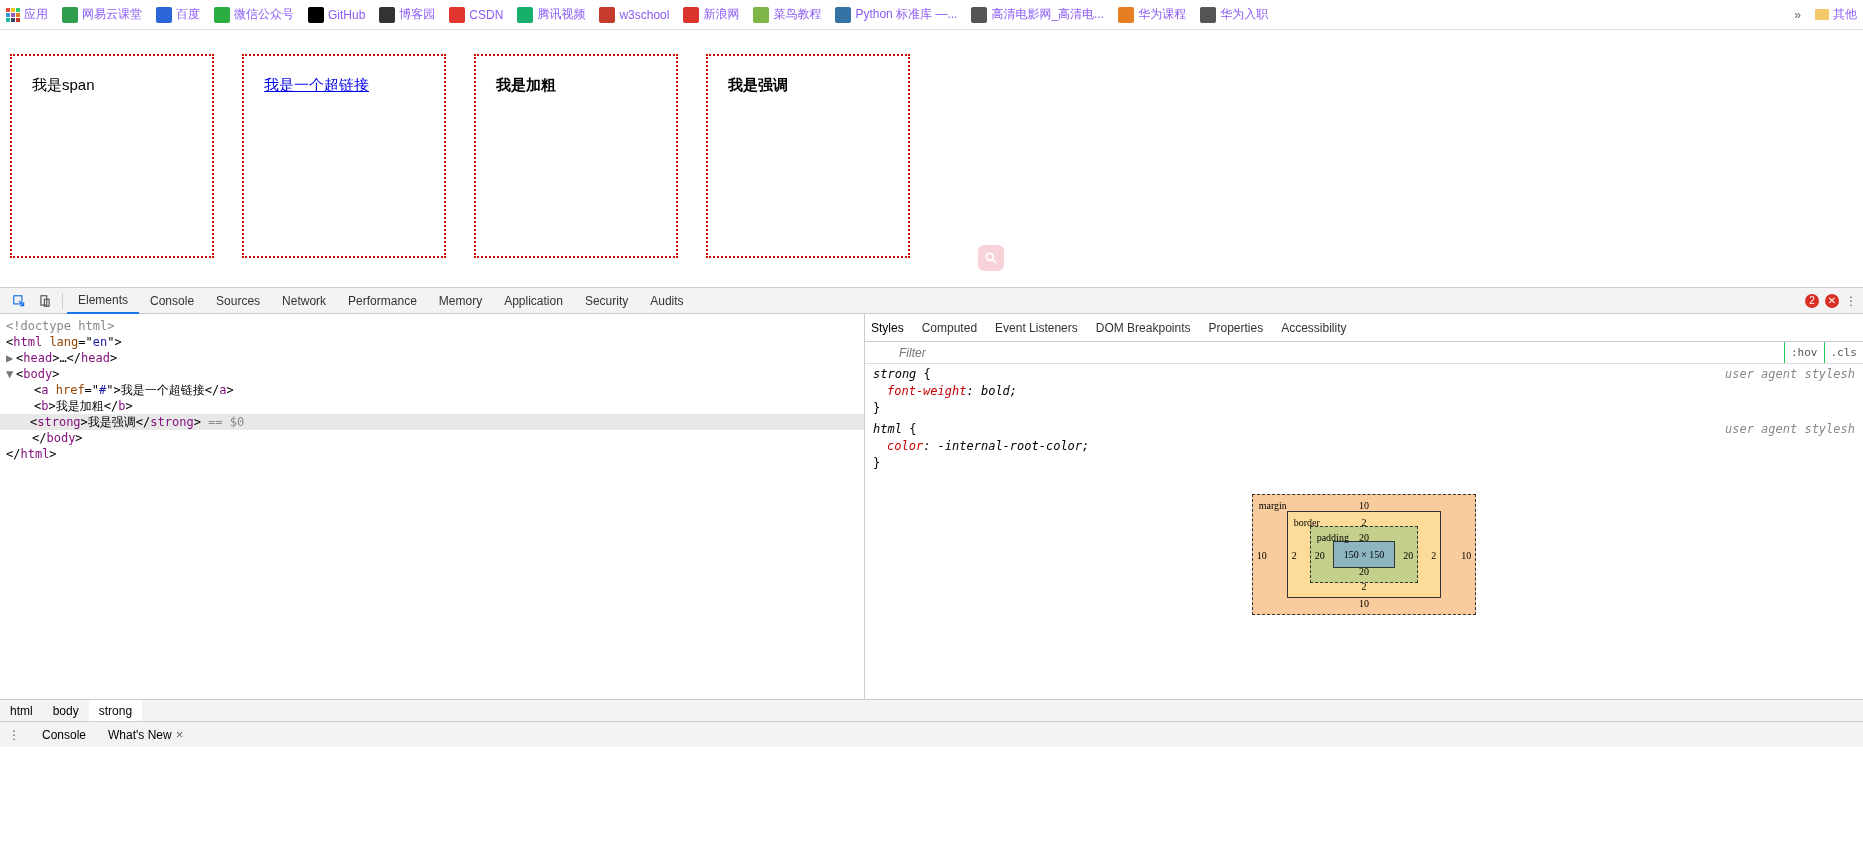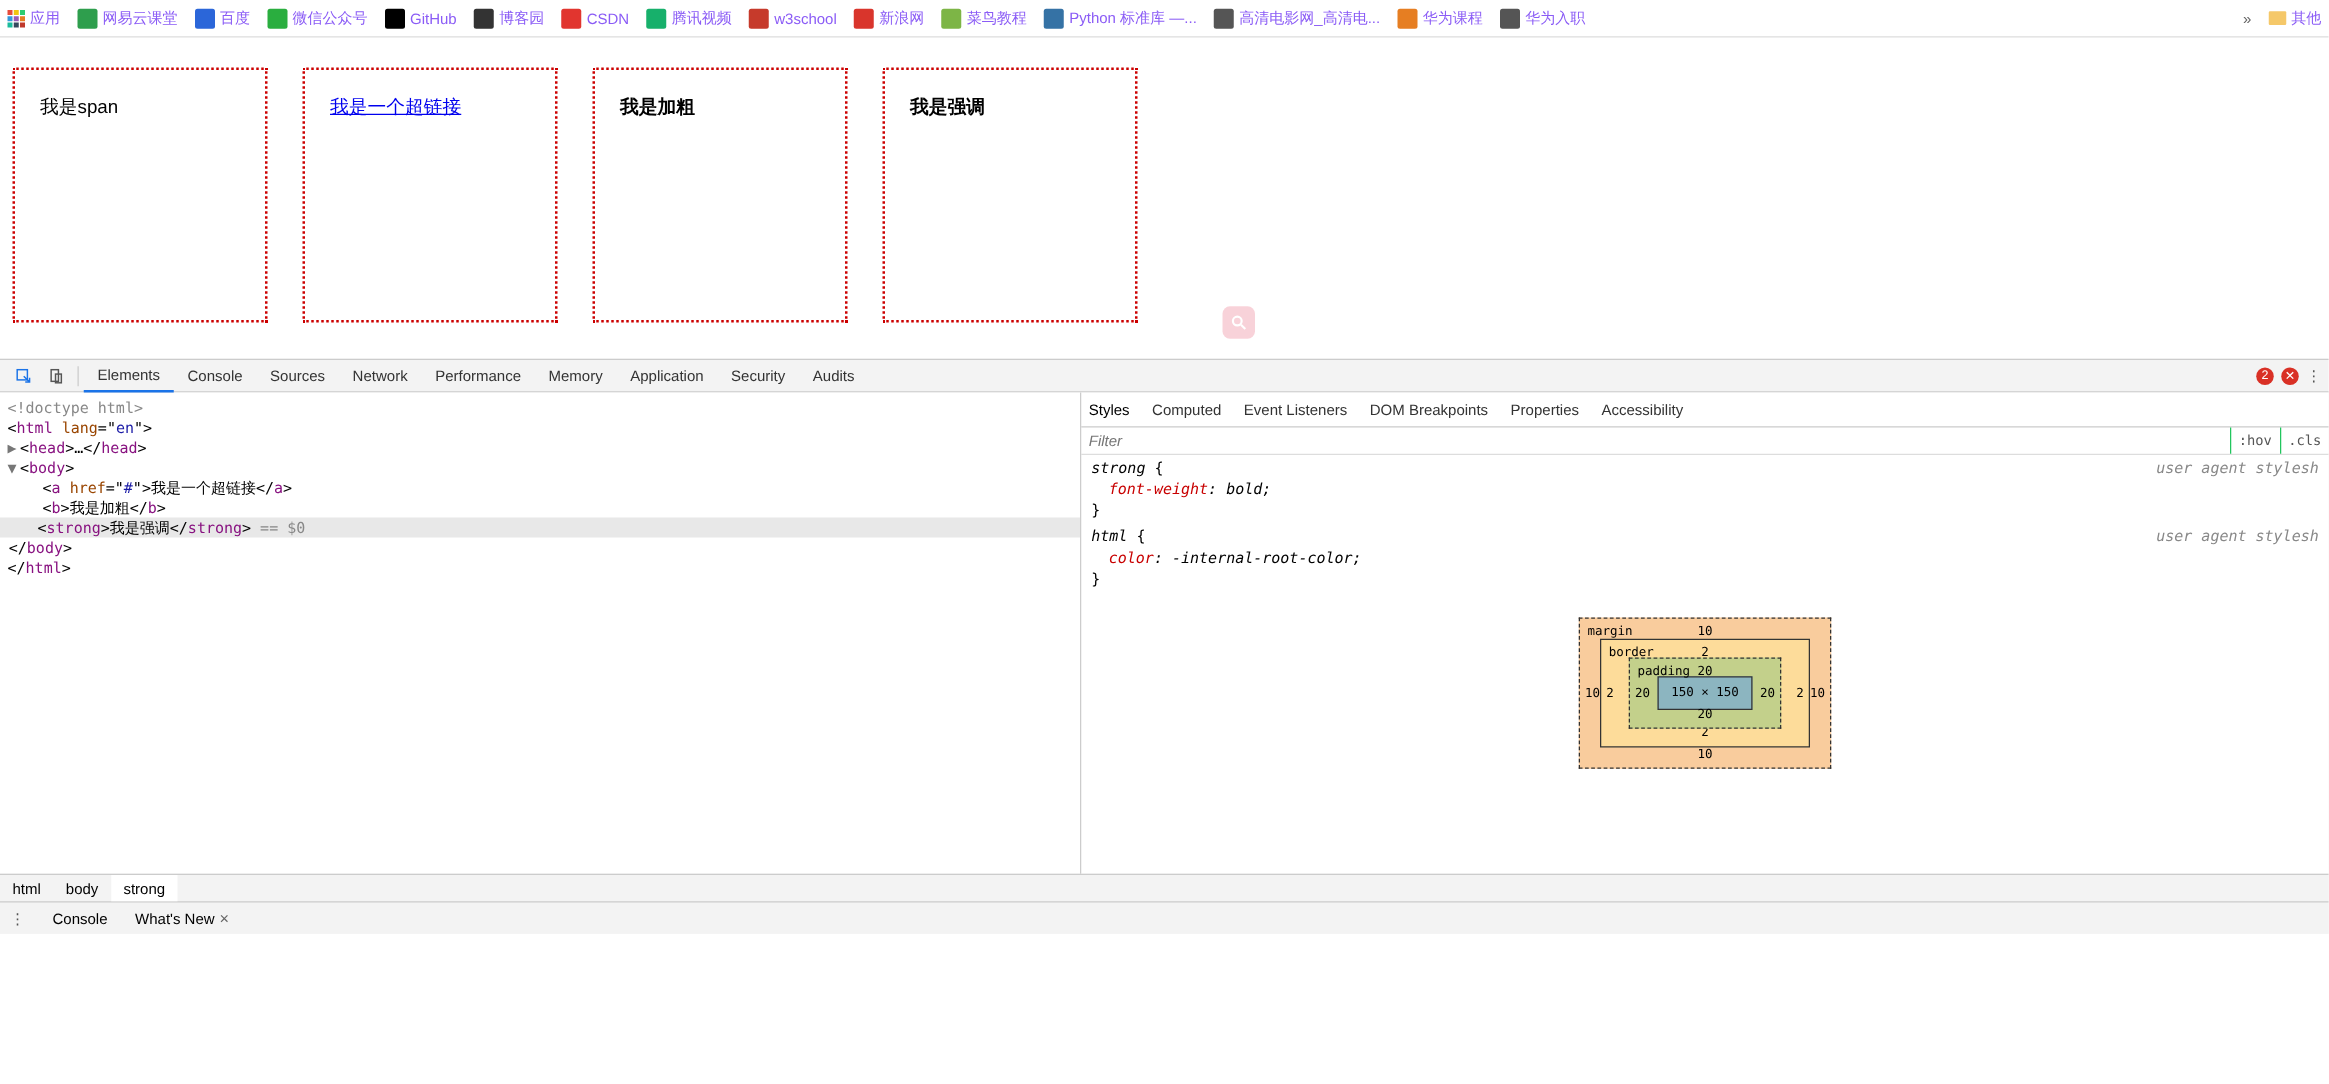--- a/index.html
+++ b/index.html
@@ -44,35 +44,35 @@
 .attr-v { color: #1a1aa6; }
 .txt { color: #000; }
 .gray { color: #888; }
 .tri { display: inline-block; width: 10px; color: #777; }
 
 .styles-wrap { flex: 1; display: flex; flex-direction: column; justify-content: flex-end; }
 .styles-tabs { height: 28px; display: flex; align-items: center; border-bottom: 1px solid #ccc; padding: 0 6px; gap: 18px; font-size: 12px; }
 .styles-tab { cursor: pointer; color: #333; }
 .styles-tab.active { color: #000; }
 .filter-row { height: 22px; display: flex; align-items: center; border-bottom: 1px solid #ddd; }
-.filter-input { flex: 1; border: none; padding: 0 6px; font-size: 12px; color: #888; background: transparent; font-style: italic; }
+.filter-input { flex: 1; border: none; padding: 0 6px; font-size: 12px; color: #888; background: transparent; font-style: italic; margin-left: 28px; }
 .hov-cls { padding: 0 6px; font-family: monospace; font-size: 11px; color: #555; border-left: 1px solid #22c55e; height: 100%; display: flex; align-items: center; }
 .styles-body { flex: 1; font-family: Menlo, Consolas, monospace; font-size: 12px; padding: 2px 8px; line-height: 17px; overflow: hidden; }
 .rule { margin-bottom: 4px; }
 .selector { color: #000; font-style: italic; }
 .prop { padding-left: 14px; font-style: italic; }
 .prop-n { color: #c80000; }
 .prop-v { color: #000; }
 .uas { float: right; color: #888; font-style: italic; }
 .inherit-bar { background: #eee; padding: 2px 6px; margin: 2px -8px; color: #666; }
 .inherit-bar .tag { color: #881280; }
 
 
 .box-model-wrap { display: flex; justify-content: center; padding-top: 18px; }
-.bm-margin { background: #f9cc9d; border: 1px dashed #333; padding: 16px 16px; position: relative; font-size: 10px; }
+.bm-margin { background: #f9cc9d; border: 1px dashed #333; padding: 16px 34px; position: relative; font-size: 10px; font-family: Liberation Serif, serif; }
 .bm-border { background: #fddc9a; border: 1px solid #333; padding: 14px 22px; position: relative; }
 .bm-padding { background: #c3d08b; border: 1px dashed #333; padding: 14px 22px; position: relative; }
 .bm-content { background: #8cb5c0; border: 1px solid #333; padding: 4px 10px; }
 .bm-label { position: absolute; top: 2px; left: 6px; }
 .bm-num-t { position: absolute; top: 2px; left: 50%; transform: translateX(-50%); }
 .bm-num-b { position: absolute; bottom: 2px; left: 50%; transform: translateX(-50%); }
 .bm-num-l { position: absolute; left: 4px; top: 50%; transform: translateY(-50%); }
 .bm-num-r { position: absolute; right: 4px; top: 50%; transform: translateY(-50%); }
 
 
@@ -198,21 +198,21 @@
 
   <div class="dt-panels">
     <div class="elements-panel">
       <div class="el-line gray">&lt;!doctype html&gt;</div>
       <div class="el-line">&lt;<span class="tag">html</span> <span class="attr-n">lang</span>="<span class="attr-v">en</span>"&gt;</div>
       <div class="el-line"><span class="tri">▶</span>&lt;<span class="tag">head</span>&gt;<span>…</span>&lt;/<span class="tag">head</span>&gt;</div>
       <div class="el-line"><span class="tri">▼</span>&lt;<span class="tag">body</span>&gt;</div>
       <div class="el-line" style="padding-left:34px">&lt;<span class="tag">a</span> <span class="attr-n">href</span>="<span class="attr-v">#</span>"&gt;<span class="txt">我是一个超链接</span>&lt;/<span class="tag">a</span>&gt;</div>
       <div class="el-line" style="padding-left:34px">&lt;<span class="tag">b</span>&gt;<span class="txt">我是加粗</span>&lt;/<span class="tag">b</span>&gt;</div>
       <div class="el-line sel" style="padding-left:30px">&lt;<span class="tag">strong</span>&gt;<span class="txt">我是强调</span>&lt;/<span class="tag">strong</span>&gt;<span class="gray"> == $0</span></div>
-      <div class="el-line" style="padding-left:7px">&lt;/<span class="tag">body</span>&gt;</div>
+      <div class="el-line" style="padding-left:32px">&lt;/<span class="tag">body</span>&gt;</div>
       <div class="el-line">&lt;/<span class="tag">html</span>&gt;</div>
     </div>
 
     <div class="styles-wrap">
       <div class="styles-tabs" id="styles-tabs">
           <span class="styles-tab active">Styles</span>
           <span class="styles-tab">Computed</span>
           <span class="styles-tab">Event Listeners</span>
           <span class="styles-tab">DOM Breakpoints</span>
           <span class="styles-tab">Properties</span>

